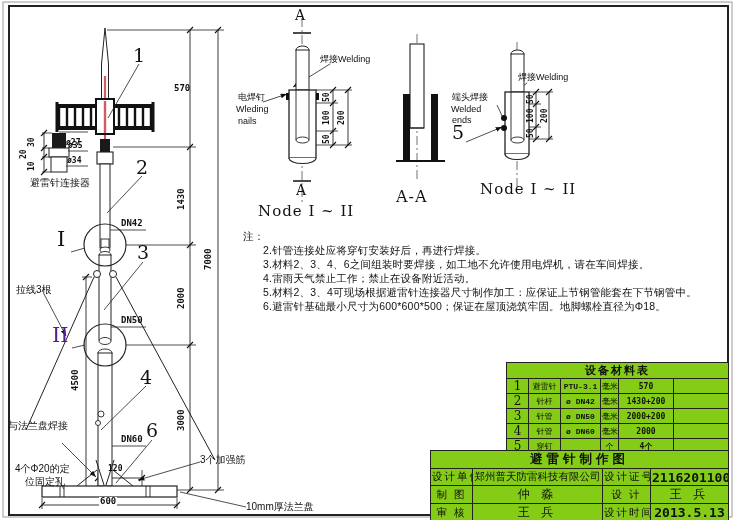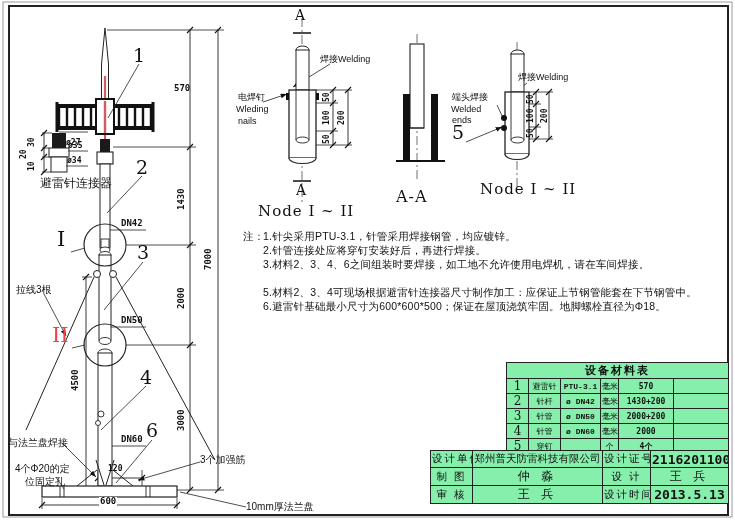--- a/index.html
+++ b/index.html
@@ -12,22 +12,22 @@
   .notes{font-size:10.5px;letter-spacing:0.2px;}
   .co{font-family:"DejaVu Serif",serif;font-size:19px;}
   .nl{font-family:"DejaVu Serif",serif;font-size:21px;}
   .cap{font-family:"DejaVu Serif",serif;font-size:14px;}
   .cap2{font-family:"DejaVu Serif",serif;font-size:15px;letter-spacing:1px;}
   .dm{font-family:"DejaVu Sans Mono",monospace;font-weight:700;font-size:9px;}
   .dn{font-family:"DejaVu Sans Mono",monospace;font-weight:700;font-size:9px;}
   .sm{font-size:8px;}
   .rot{transform:rotate(-90deg);transform-origin:0 0;}
   .wbg{background:#fff;padding:0 1px;}
-  .blue{color:#ef4444;text-align:right;}
-  table{border-collapse:collapse;position:absolute;table-layout:fixed;background:#86efac;}
+  .blue{color:#4c1d95;text-align:right;}
+  table{border-collapse:collapse;position:absolute;table-layout:fixed;background:#84cc16;}
   td{border:1px solid #222;overflow:hidden;white-space:nowrap;text-align:center;padding:0 1px;}
   .mat{left:506px;top:362px;width:222px;font-size:8px;}
   .mat .mt-title{font-size:11px;font-weight:700;height:13px;letter-spacing:2px;}
   .mat .hd td{height:11px;font-size:7.5px;}
   .mat td{height:10px;}
   .mat .sn{font-family:"DejaVu Serif",serif;font-size:12px;}
   .mat .spec{font-family:Liberation Mono, monospace;font-weight:700;font-size:8px;}
   .mat .len{font-family:"DejaVu Sans Mono",monospace;font-weight:700;font-size:8px;}
   .tb{left:430px;top:450px;width:298px;font-size:10.5px;}
   .tb .tb-title{height:13px;font-size:12.5px;font-weight:700;letter-spacing:4px;}
@@ -185,33 +185,33 @@
 <div class="lbl dn" style="left:121px;top:435px">DN60</div>
 <div class="lbl dm" style="left:174px;top:84px">570</div>
 <div class="lbl dm rot" style="left:177px;top:210px">1430</div>
 <div class="lbl dm rot" style="left:177px;top:309px">2000</div>
 <div class="lbl dm rot" style="left:177px;top:431px">3000</div>
 <div class="lbl dm rot" style="left:204px;top:270px">7000</div>
 <div class="lbl dm rot" style="left:71px;top:391px">4500</div>
 <div class="lbl dm sm" style="left:108px;top:465px">120</div>
 <div class="lbl dm wbg" style="left:99px;top:497px">600</div>
 <div class="lbl cn" style="left:16px;top:284px">拉线3根</div>
-<div class="lbl cn" style="left:8px;top:437px">与法兰盘焊接</div>
+<div class="lbl cn" style="left:8px;top:420px">与法兰盘焊接</div>
 <div class="lbl cn" style="left:15px;top:463px">4个Φ20的定</div>
 <div class="lbl cn" style="left:25px;top:476px">位固定孔</div>
 <div class="lbl cn" style="left:200px;top:454px">3个加强筋</div>
 <div class="lbl cn" style="left:246px;top:501px">10mm厚法兰盘</div>
 
 <div class="lbl dn sm" style="left:66px;top:139px">ø27</div>
 <div class="lbl dn sm" style="left:68px;top:142px">ø35</div>
 <div class="lbl dn sm" style="left:67px;top:157px">ø34</div>
 <div class="lbl dm sm rot" style="left:28px;top:147px">30</div>
 <div class="lbl dm sm rot" style="left:20px;top:159px">20</div>
 <div class="lbl dm sm rot" style="left:28px;top:171px">10</div>
-<div class="lbl cn sm" style="left:40px;top:177px;font-size:12px">避雷针连接器</div>
+<div class="lbl cn sm" style="left:30px;top:177px;font-size:10px">避雷针连接器</div>
 
 <div class="lbl cap" style="left:295px;top:8px">A</div>
 <div class="lbl cap" style="left:296px;top:183px">A</div>
 <div class="lbl sm2" style="left:320px;top:55px">焊接Welding</div>
 <div class="lbl sm2" style="left:238px;top:93px">电焊钉</div>
 <div class="lbl sm2" style="left:236px;top:105px">Wleding</div>
 <div class="lbl sm2" style="left:238px;top:117px">nails</div>
 <div class="lbl dm sm rot" style="left:323px;top:102px">50</div>
 <div class="lbl dm sm rot" style="left:323px;top:125px">100</div>
 <div class="lbl dm sm rot" style="left:323px;top:144px">50</div>
@@ -225,23 +225,23 @@
 <div class="lbl sm2" style="left:451px;top:105px">Welded</div>
 <div class="lbl sm2" style="left:452px;top:116px">ends</div>
 <div class="lbl co" style="left:452px;top:122px">5</div>
 <div class="lbl dm sm rot" style="left:527px;top:104px">50</div>
 <div class="lbl dm sm rot" style="left:527px;top:123px">100</div>
 <div class="lbl dm sm rot" style="left:527px;top:138px">50</div>
 <div class="lbl dm sm rot" style="left:541px;top:123px">200</div>
 <div class="lbl cap2" style="left:480px;top:181px">Node I ~ II</div>
 
 <div class="lbl notes" style="left:243px;top:231px">注：</div>
-<div class="lbl notes" style="left:263px;top:231px">1.针尖采用PTU-3.1，针管采用焊接钢管，均应镀锌。</div>
 <div class="lbl notes" style="left:263px;top:245px">2.针管连接处应将穿钉安装好后，再进行焊接。</div>
 <div class="lbl notes" style="left:263px;top:259px">3.材料2、3、4、6之间组装时要焊接，如工地不允许使用电焊机，请在车间焊接。</div>
+<div class="lbl notes" style="left:263px;top:273px">4.雷雨天气禁止工作；禁止在设备附近活动。</div>
 <div class="lbl notes" style="left:263px;top:287px">5.材料2、3、4可现场根据避雷针连接器尺寸制作加工：应保证上节钢管能套在下节钢管中。</div>
 <div class="lbl notes" style="left:263px;top:301px">6.避雷针基础最小尺寸为600*600*500；保证在屋顶浇筑牢固。地脚螺栓直径为Φ18。</div>
 
 <table class="mat">
   <colgroup>
         <col style="width:22px">
         <col style="width:32px">
         <col style="width:40px">
         <col style="width:18px">
         <col style="width:55px">
@@ -303,20 +303,23 @@
     </table>
 
 <table class="tb">
   <colgroup>
         <col style="width:42px">
         <col style="width:130px">
         <col style="width:48px">
         <col style="width:78px">
       </colgroup>
   <tbody>
+        <tr>
+    <td colspan="4" class="tb-title">避雷针制作图</td>
+        </tr>
   <tr>
     <td class="k">设计单位</td>
     <td>郑州普天防雷科技有限公司</td>
     <td class="k">设计证号</td>
     <td class="big">21162011002</td>
         </tr>
   <tr>
     <td class="k">制 图</td>
     <td class="nm">仲 淼</td>
     <td class="k">设 计</td>

